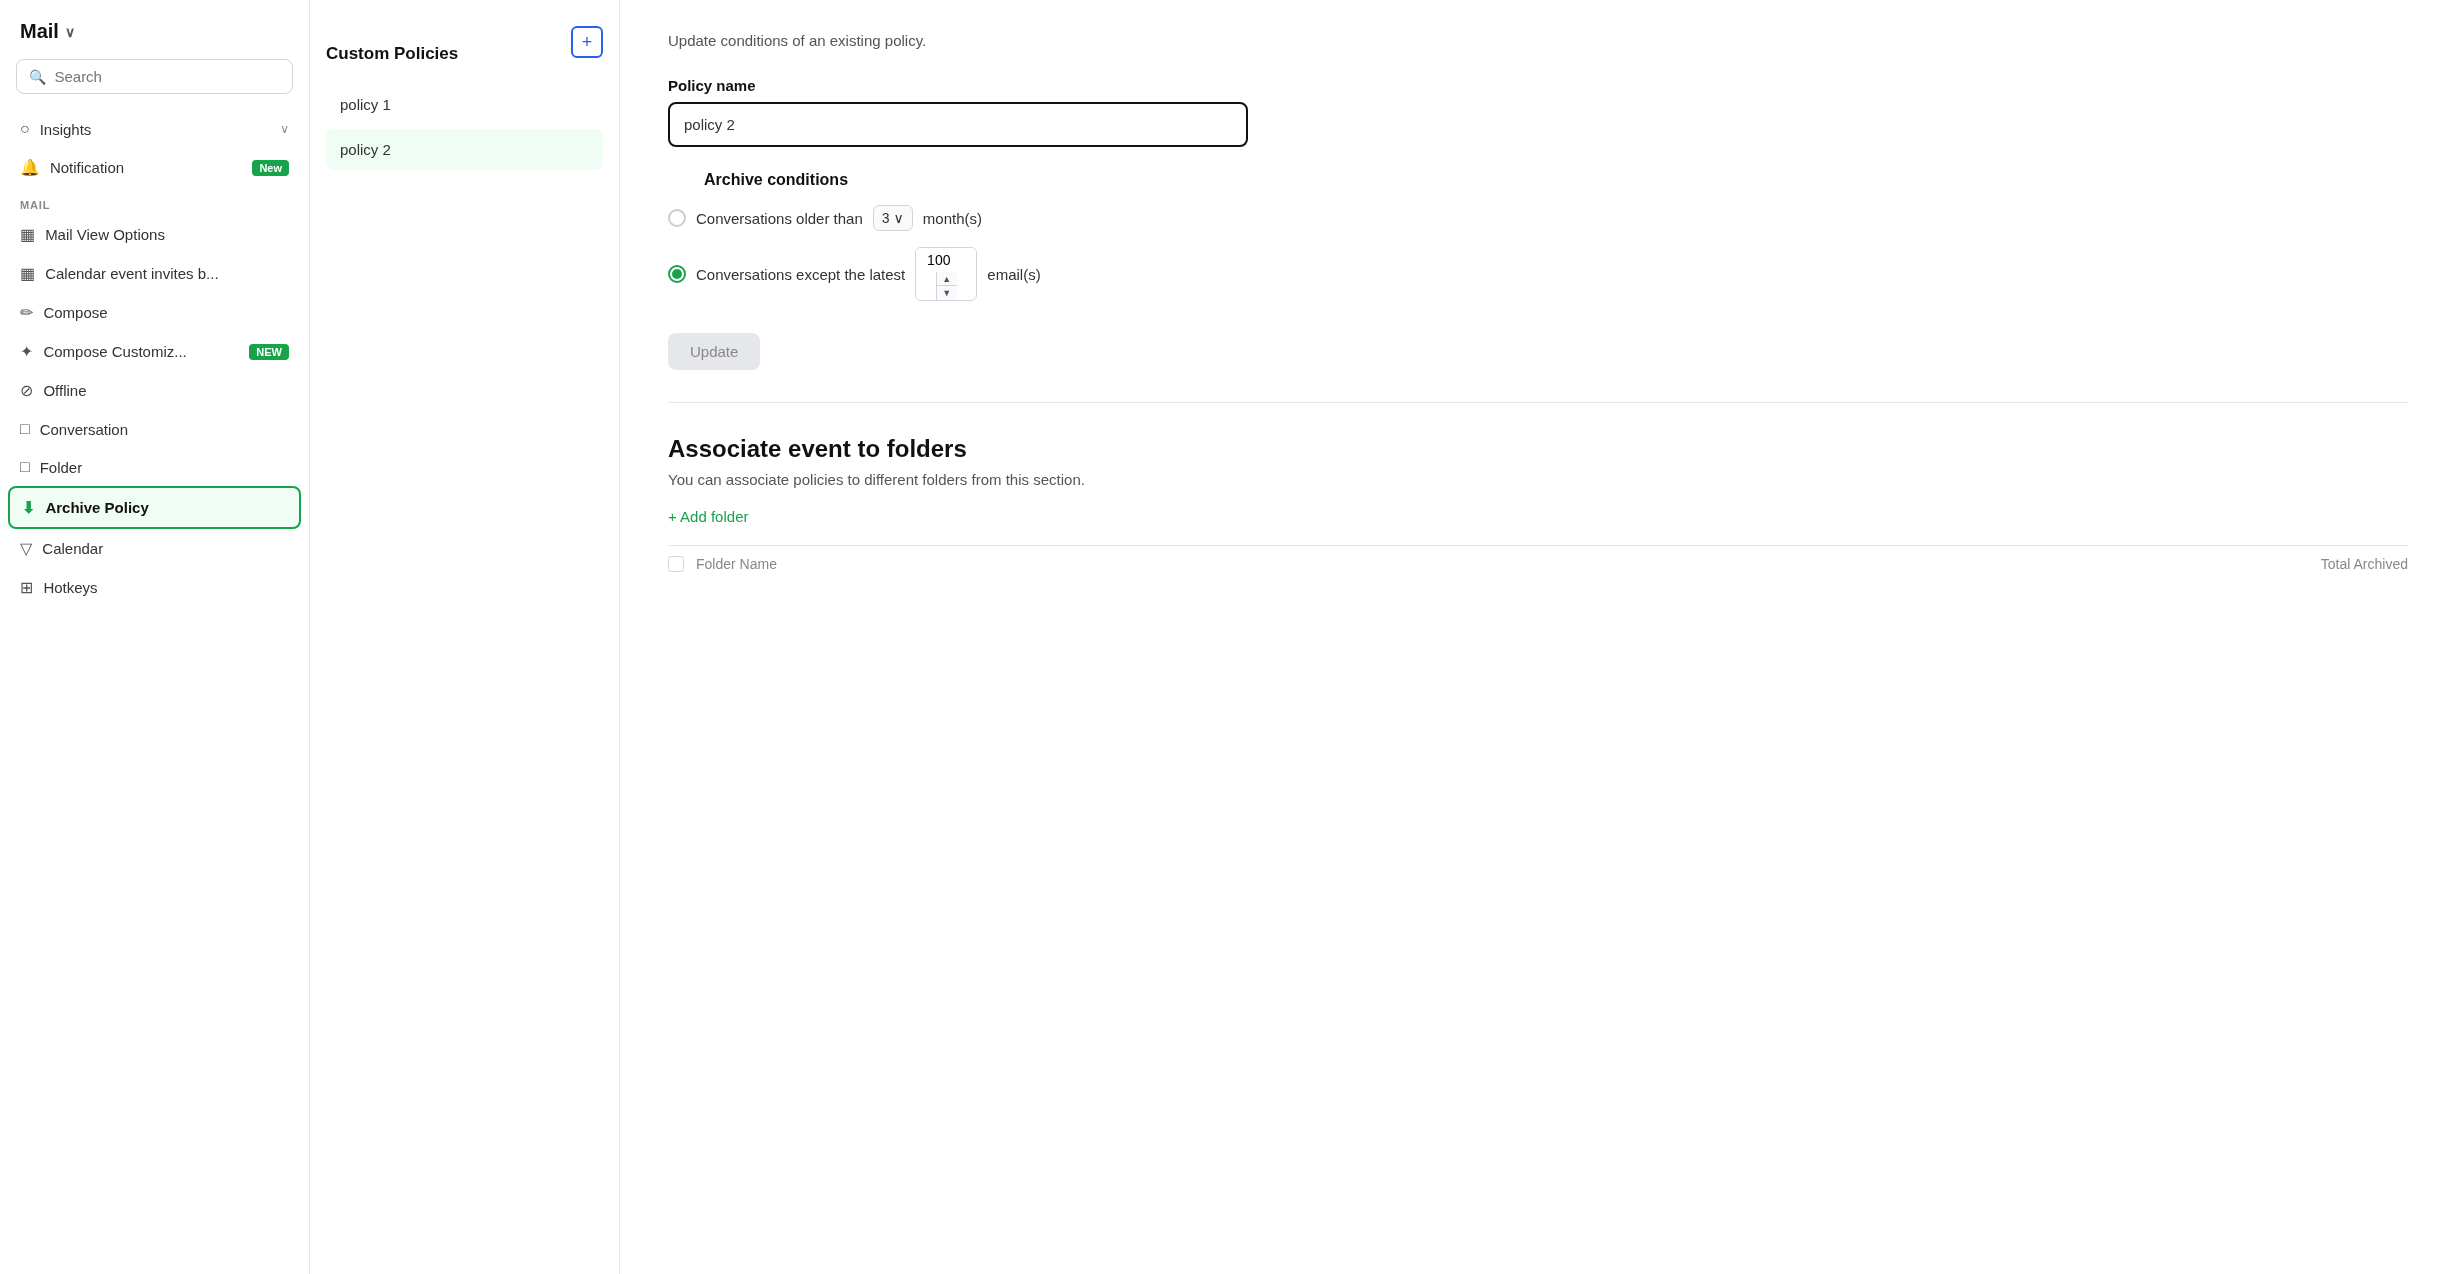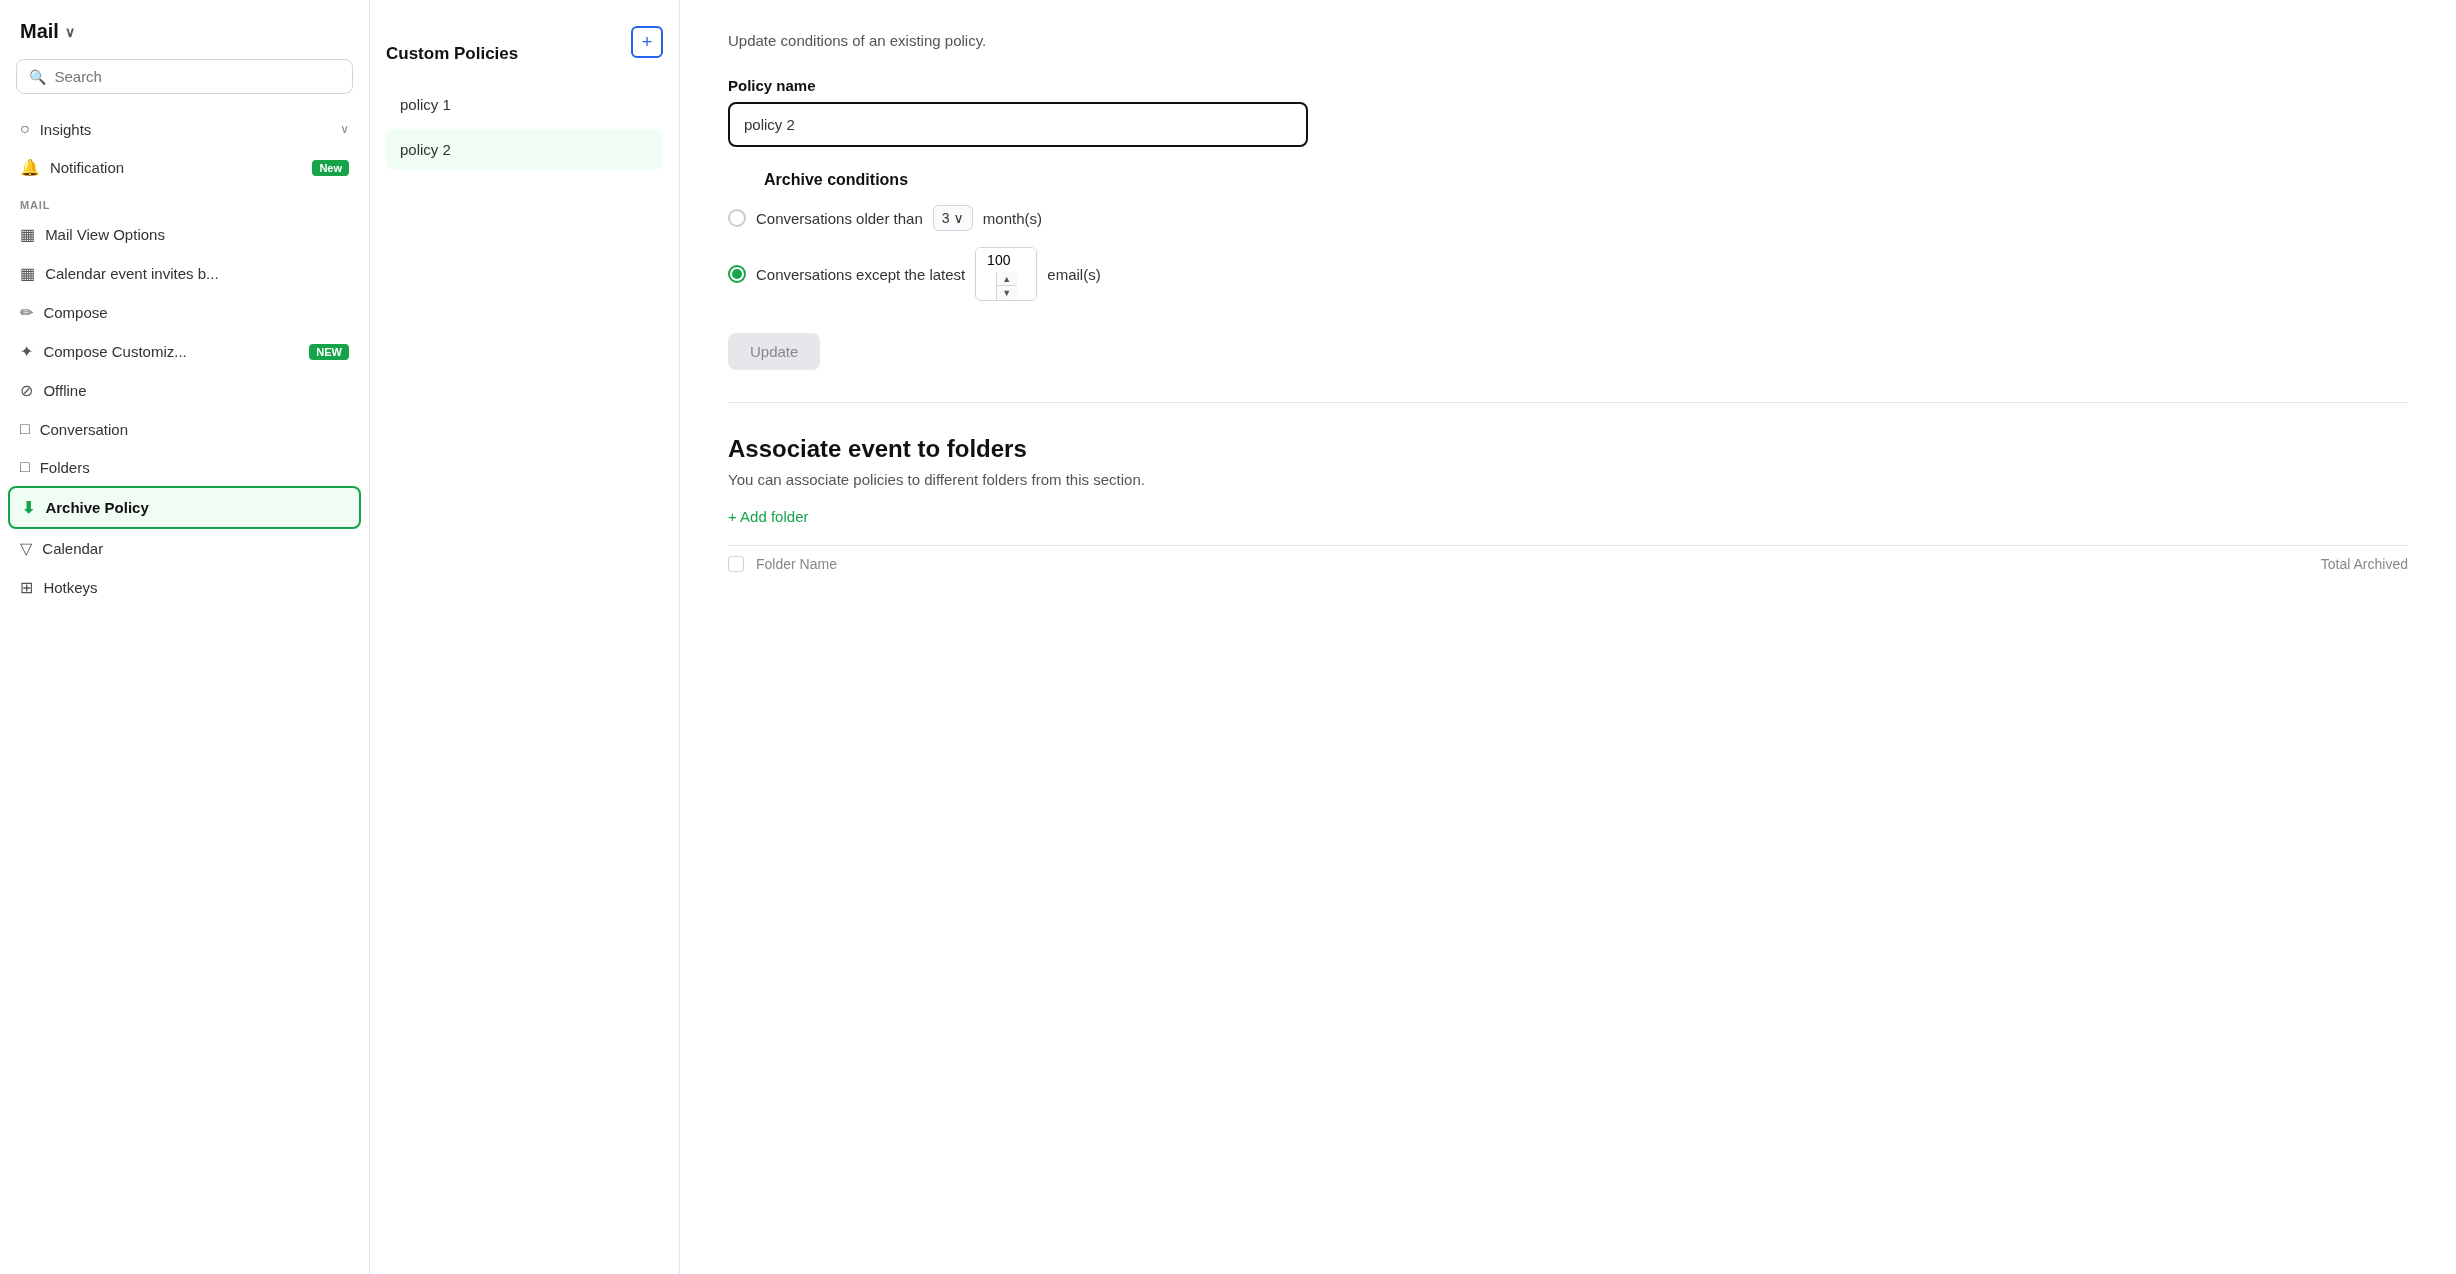--- a/index.html
+++ b/index.html
@@ -1,20 +1,20 @@
 <!DOCTYPE html>
 <html><head>
   <meta charset="utf-8">
   <style>
     * { box-sizing: border-box; margin: 0; padding: 0; }
     body { font-family: -apple-system, BlinkMacSystemFont, 'Segoe UI', sans-serif; background: #f5f5f5; display: flex; height: 100vh; overflow: hidden; }
 
     
     .sidebar {
-      width: 370px;
+      width: 310px;
       background: #fff;
       border-right: 1px solid #e5e7eb;
       display: flex;
       flex-direction: column;
       padding: 20px 0;
       overflow-y: auto;
       flex-shrink: 0;
     }
     .sidebar-header {
       padding: 0 20px 16px 20px;
@@ -356,21 +356,21 @@
     <span class="nav-label">Offline</span>
   </div>
 
   <div class="nav-item">
     <span class="nav-icon">□</span>
     <span class="nav-label">Conversation</span>
   </div>
 
   <div class="nav-item">
     <span class="nav-icon">□</span>
-    <span class="nav-label">Folders</span>
+    <span class="nav-label">Folder</span>
   </div>
 
   <div class="nav-item active">
     <span class="nav-icon">⬇</span>
     <span class="nav-label">Archive Policy</span>
   </div>
 
   <div class="nav-item">
     <span class="nav-icon">▽</span>
     <span class="nav-label">Calendar</span>

